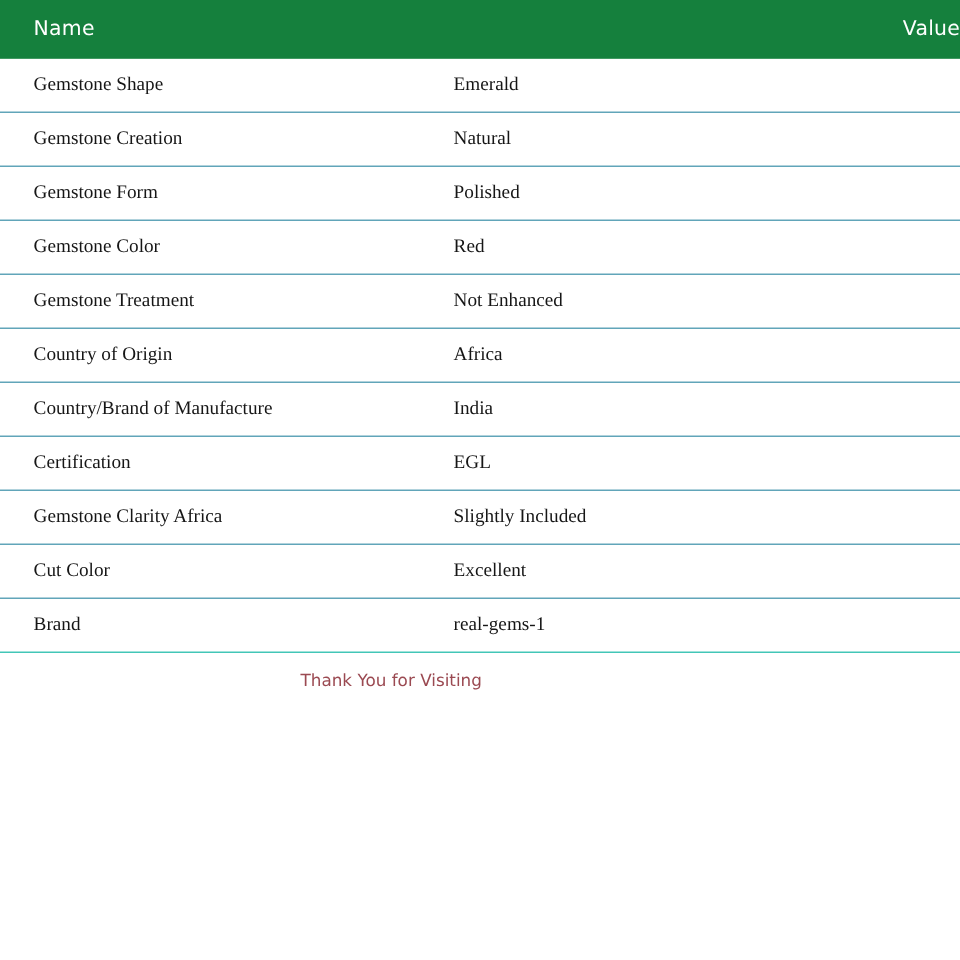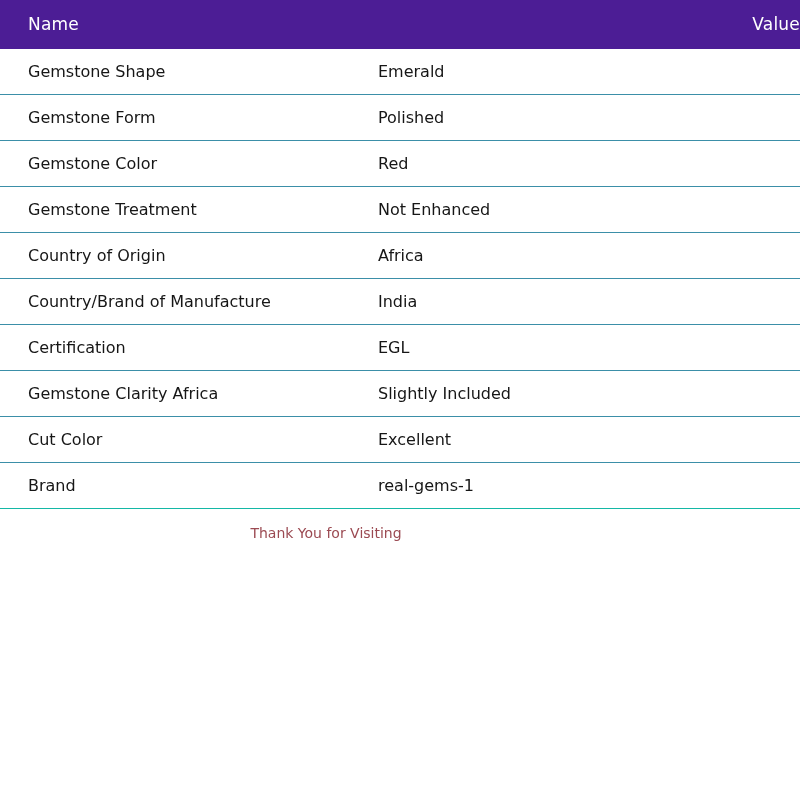--- a/index.html
+++ b/index.html
@@ -15,41 +15,42 @@
   }
   .spec-table {
     width: 800px;
     border-collapse: collapse;
     table-layout: fixed;
   }
   .spec-table col.col-name { width: 350px; }
   .spec-table col.col-value { width: 450px; }
 
   .spec-table thead th {
-    background: #4c1d95;
+    background: #15803d;
     color: #ffffff;
     text-align: left;
     font-size: 17px;
     font-weight: normal;
     padding: 14px 0 15px 28px;
     letter-spacing: 0.2px;
   }
   .spec-table thead th.value-head {
     padding-left: 28px;
     text-align: right;
   }
   .spec-table tbody td {
     font-size: 16px;
     color: #161616;
     padding: 13px 0 13px 28px;
     border-bottom: 1px solid #3b8fa8;
     background: #ffffff;
     white-space: nowrap;
     overflow: hidden;
     text-overflow: ellipsis;
+    font-family: Liberation Serif, serif;
   }
   .spec-table tbody tr:last-child td {
     border-bottom: 1px solid #14b8a6;
   }
   .footer-note {
     text-align: center;
     font-size: 14px;
     color: #9b4a52;
     padding-top: 16px;
     font-family: "DejaVu Sans", sans-serif;
@@ -69,20 +70,24 @@
   <thead>
     <tr>
       <th class="name-head">Name</th>
       <th class="value-head">Value</th>
     </tr>
   </thead>
   <tbody id="table-body">
   <tr>
         <td>Gemstone Shape</td>
         <td>Emerald</td>
+      </tr>
+      <tr>
+        <td>Gemstone Creation</td>
+        <td>Natural</td>
       </tr>
       <tr>
         <td>Gemstone Form</td>
         <td>Polished</td>
       </tr>
       <tr>
         <td>Gemstone Color</td>
         <td>Red</td>
       </tr>
       <tr>

